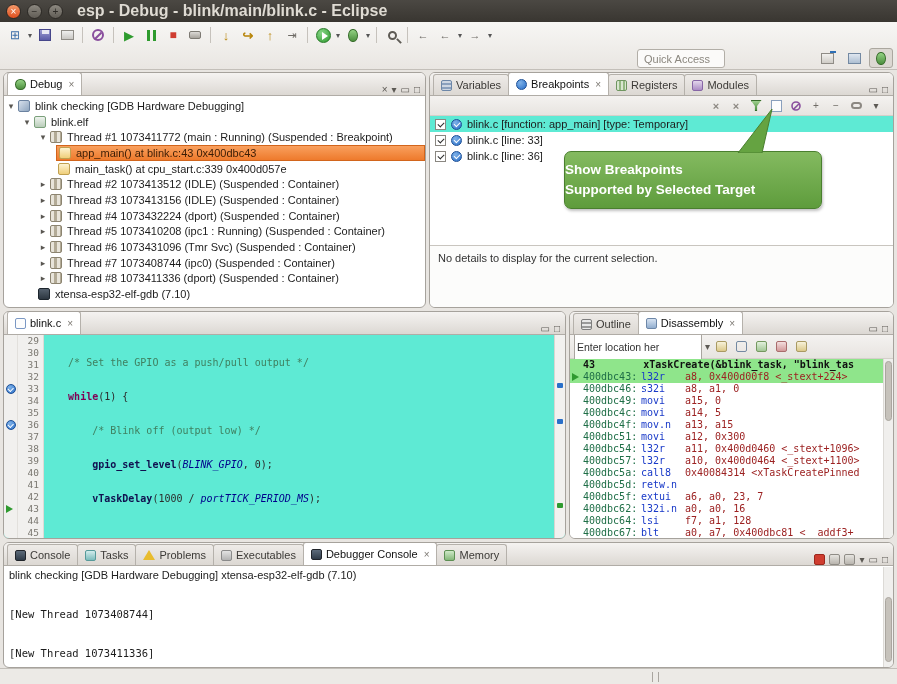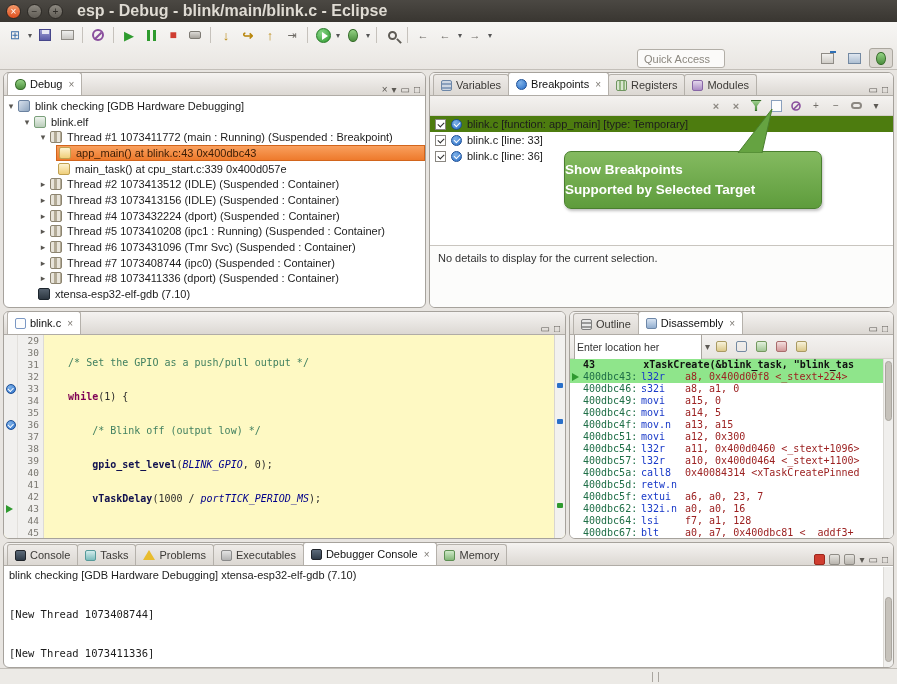--- a/index.html
+++ b/index.html
@@ -84,33 +84,33 @@
   
   #right-panel{left:429px;top:72px;width:465px;height:236px;}
   #bp-toolbar{height:20px;background:linear-gradient(#f4f2f0,#e7e4e0);border-bottom:1px solid #d4d0ca;display:flex;align-items:center;justify-content:flex-end;gap:2px;padding-right:8px;}
   .bpt{width:18px;height:17px;display:inline-flex;align-items:center;justify-content:center;}
   .ic-x{color:#8c8882;font-weight:bold;font-size:11px;}
   .ic-filter{width:11px;height:11px;background:linear-gradient(#9fd08f,#4d8f3f);border:1px solid #356b29;clip-path:polygon(0 0,100% 0,60% 55%,60% 100%,40% 100%,40% 55%);}
   .ic-gofile{width:11px;height:12px;background:#fdfdfd;border:1px solid #8aa0bd;}
   .ic-link{width:11px;height:7px;border:2px solid #8c8882;border-radius:4px;}
   .ic-exp{color:#6f6c66;font-size:10px;}
   .bprow{display:flex;align-items:center;height:16px;gap:5px;padding-left:5px;white-space:nowrap;}
-  .bprow.sel{background:#4d7c0f;align-items:center;}
+  .bprow.sel{background:#5eead4;align-items:center;}
   .cb{width:11px;height:11px;border:1px solid #8a8781;background:#fff;position:relative;flex:none;}
   .cb::after{content:"";position:absolute;left:2px;top:2.5px;width:5px;height:3px;border-left:1.6px solid #2d2d2d;border-bottom:1.6px solid #2d2d2d;transform:rotate(-45deg);}
   .bpdot{width:11px;height:11px;border-radius:50%;background:radial-gradient(circle at 35% 30%,#7fb2e8,#2a6fc9);border:1px solid #1c4f96;position:relative;flex:none;}
   .bpdot::after{content:"";position:absolute;left:2px;top:2.5px;width:4.5px;height:2.5px;border-left:1.5px solid #fff;border-bottom:1.5px solid #fff;transform:rotate(-45deg);}
   #bp-divider{position:absolute;left:0;right:0;top:172px;height:1px;background:#c9c5bf;}
   #bp-details{position:absolute;left:0;right:0;top:173px;bottom:0;background:#fcfcfb;padding:6px 8px;color:#333;}
   #callout{position:absolute;left:134px;top:78px;width:258px;height:58px;background:linear-gradient(#84ba60,#5e9c3c);border:1px solid #4a7f2f;border-radius:7px;color:#fff;font-size:13.5px;font-weight:bold;text-align:left;padding-top:8px;line-height:1.45;z-index:5;box-shadow:1px 2px 3px rgba(0,0,0,.25);}
   #callout-arrow{position:absolute;left:300px;top:34px;z-index:6;}
 
   
   #editor-panel{left:3px;top:311px;width:563px;height:228px;}
-  .ebody{position:absolute;left:0;right:0;top:23px;bottom:0;display:flex;background:#fef9c3;}
+  .ebody{position:absolute;left:0;right:0;top:23px;bottom:0;display:flex;background:#5eead4;}
   .egut{width:14px;background:#f1f0ee;border-right:1px solid #e2e0dc;}
   .enum{width:26px;background:#f1f0ee;border-right:1px solid #dddbd7;color:#7a7770;text-align:right;padding-right:4px;font-family:"DejaVu Sans Mono",monospace;font-size:9.5px;}
   .ecode{flex:1;font-family:"DejaVu Sans Mono",monospace;font-size:10px;white-space:pre;overflow:hidden;}
   .eover{width:11px;background:#f2f1ef;border-left:1px solid #d8d5d0;position:relative;}
   .gl,.nl,.cline{height:12px;line-height:12px;}
   .gl{position:relative;}
   .gbp{position:absolute;left:1.5px;top:1px;width:10px;height:10px;border-radius:50%;background:radial-gradient(circle at 35% 30%,#7fb2e8,#2a6fc9);border:1px solid #1c4f96;}
   .gbp::after{content:"";position:absolute;left:1.5px;top:2px;width:4px;height:2.5px;border-left:1.4px solid #fff;border-bottom:1.4px solid #fff;transform:rotate(-45deg);}
   .garrow{position:absolute;left:2px;top:2px;width:0;height:0;border-top:4px solid transparent;border-bottom:4px solid transparent;border-left:7px solid #2f9a2f;}
   .ov-mark{position:absolute;left:2px;width:6px;height:5px;border-radius:1px;}

